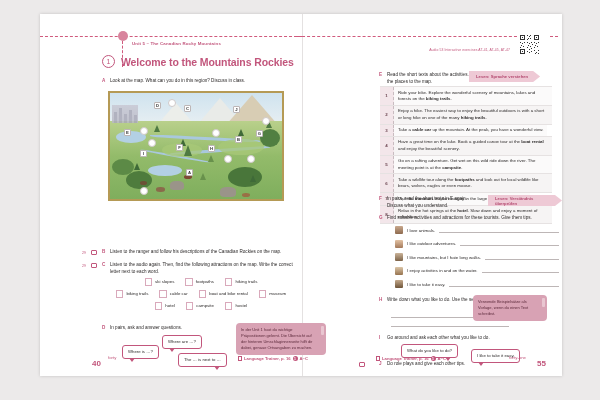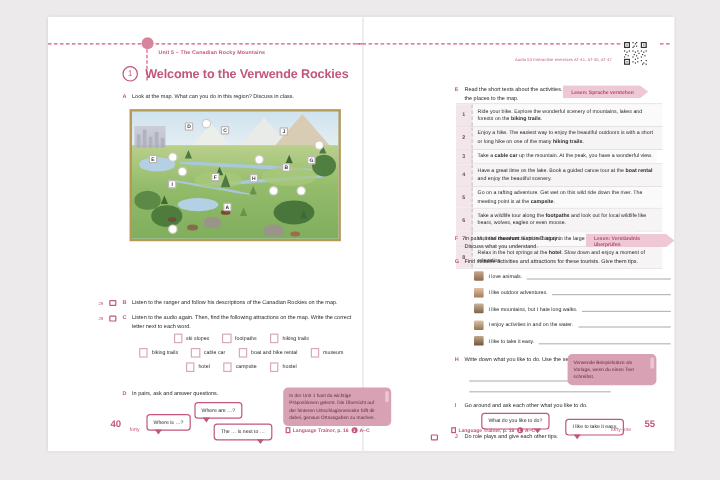--- a/index.html
+++ b/index.html
@@ -164,21 +164,21 @@
   .tipbox {
     position:absolute; background:#d8a2b4; border-radius:4px;
     padding:4px 9px 4px 5px; color:#5d2b3c; font-size:4px; line-height:1.5;
   }
   .tipbox .pin {
     position:absolute; right:2.5px; top:3px; width:3px; height:9px;
     background:#e9c6d1; border-radius:1px;
   }
 
   
-  .pgnum { position:absolute; bottom:18px; font-size:8px; color:#c2567c; font-weight:bold; }
+  .pgnum { position:absolute; bottom:8px; font-size:8px; color:#c2567c; font-weight:bold; }
   .pgword { position:absolute; bottom:16px; font-size:4.3px; color:#c2567c; }
   .trainer {
     position:absolute; bottom:15px; display:flex; align-items:center; gap:2px;
     font-size:4.2px; color:#c2567c; font-weight:bold;
   }
   .tr-ico { width:4px; height:5px; border:.5px solid #c2567c; }
   .tr-dot {
     width:5px; height:5px; border-radius:50%; background:#c2567c; color:#fff;
     font-size:3.4px; display:flex; align-items:center; justify-content:center;
   }
@@ -245,21 +245,21 @@
 
   <div class="page page-left">
     <div class="dash-rule"></div>
     <div class="dash-dot"></div>
     <div class="dash-drop"></div>
 
     <div class="unit-label">Unit 5 – The Canadian Rocky Mountains</div>
 
     <div class="head-row">
       <div class="head-num">1</div>
-      <div class="head-title">Welcome to the Verwende Rockies</div>
+      <div class="head-title">Welcome to the Mountains Rockies</div>
     </div>
 
     <div class="ex" style="left:62px; top:64px; width:190px;">
       <div class="ex-letter">A</div>
       <div class="ex-text">Look at the map. What can you do in this region? Discuss in class.</div>
     </div>
 
     <div class="map-frame">
       <div class="sky"></div>
       <div class="mtn m3"></div>

